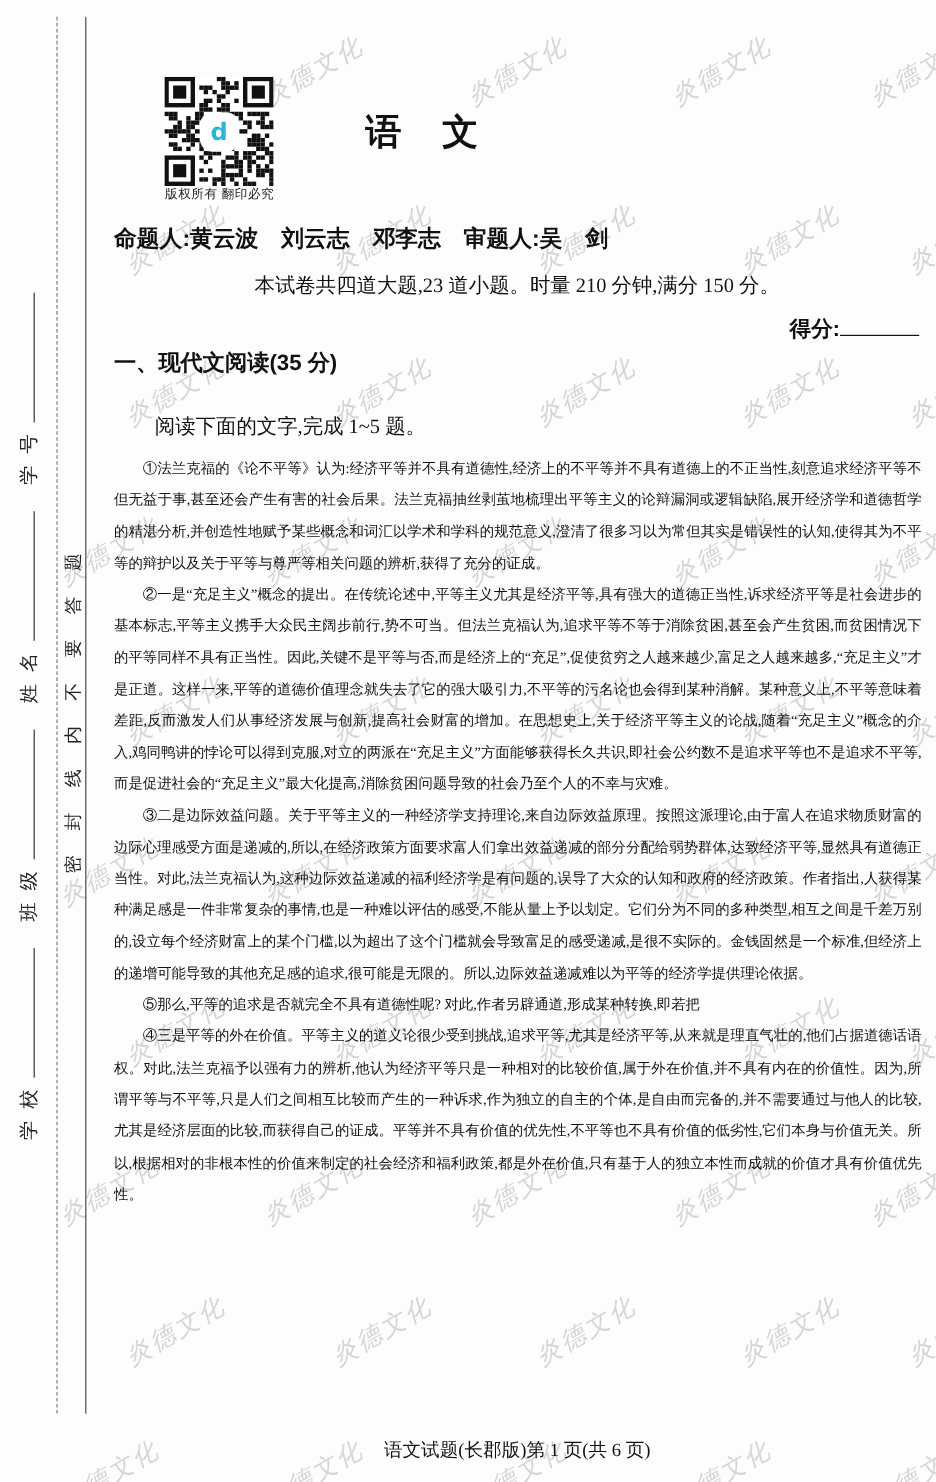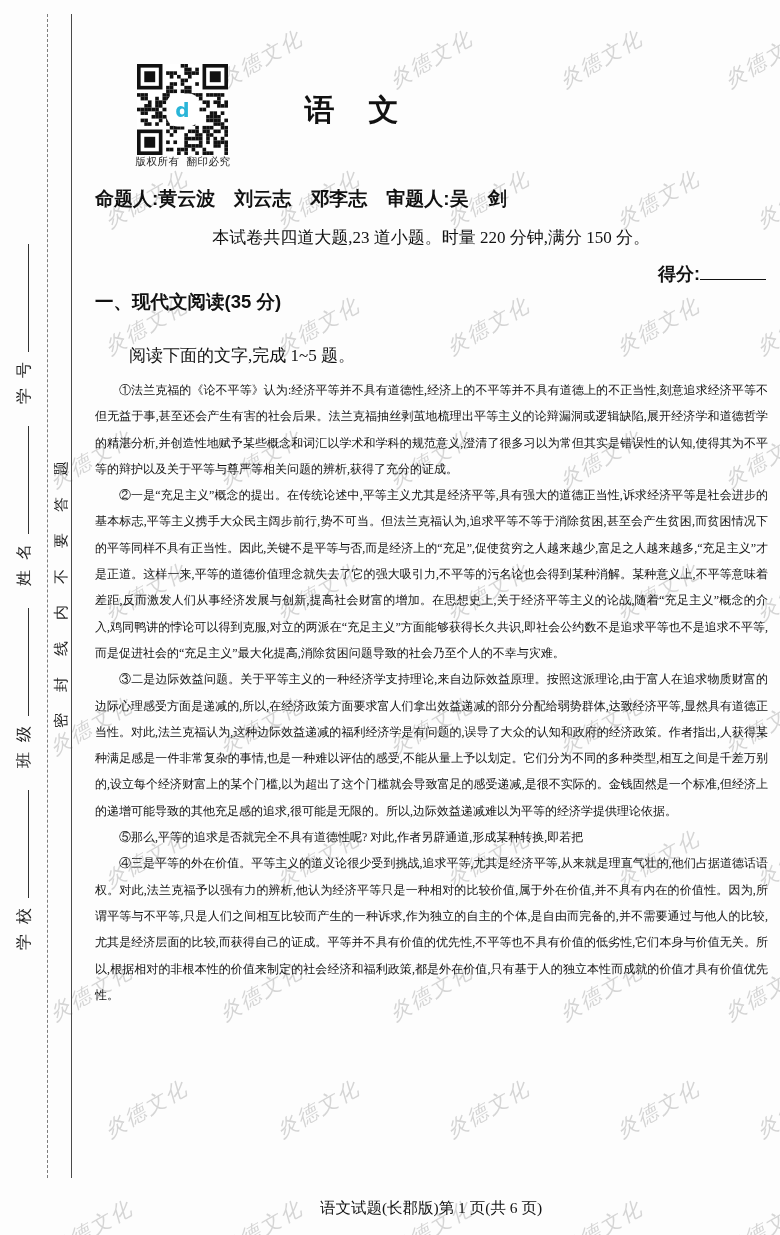--- a/index.html
+++ b/index.html
@@ -42,21 +42,21 @@
   .qr-wrap{position:absolute;left:137px;top:64px;width:91px;height:91px;}
   .qr-logo{
     position:absolute;left:50%;top:50%;transform:translate(-50%,-50%);
     width:27px;height:27px;background:#fff;border-radius:8px;
     box-shadow:0 0 0 3px #fff;display:flex;align-items:center;justify-content:center;
     font-family:"DejaVu Sans", sans-serif;font-weight:bold;font-size:20px;
   }
   .qr-caption{
     position:absolute;left:126px;top:155px;width:114px;text-align:center;
     font-size:10.5px;letter-spacing:.5px;color:#222;
-    font-family:Liberation Mono, monospace;
+    font-family:Liberation Serif, serif;
   }
   .subject-title{
     position:absolute;top:90px;left:95px;width:515px;text-align:center;
     font-size:30px;font-weight:bold;letter-spacing:2px;
   }
   .setters-line{position:absolute;top:186px;left:95px;width:672px;text-align:left;font-size:19px;}
   .exam-info{position:absolute;top:226px;left:95px;width:672px;text-align:center;font-size:17px;}
   .score-row{position:absolute;top:262px;left:658px;font-size:18px;}
   .score-blank{display:inline-block;width:66px;height:15px;border-bottom:1.5px solid #111;}
 
@@ -335,21 +335,21 @@
           <rect x="3.64" y="69.16" width="18.2" height="18.2" fill="#fff"></rect>
           <rect x="7.28" y="72.8" width="10.92" height="10.92" fill="#111"></rect>
         </svg></div>
     <div class="qr-logo" style="color: rgb(42, 181, 216);">d</div>
   </div>
   <div class="qr-caption">版权所有 翻印必究</div>
 
   <div class="subject-title">语　文</div>
 
   <div class="setters-line sans">命题人:黄云波　刘云志　邓李志　审题人:吴　剑</div>
-  <div class="exam-info">本试卷共四道大题,23 道小题。时量 220 分钟,满分 150 分。</div>
+  <div class="exam-info">本试卷共四道大题,23 道小题。时量 210 分钟,满分 150 分。</div>
 
   <div class="score-row sans"><span>得分:</span><span class="score-blank"></span></div>
 
   <div class="h-sec sans">一、现代文阅读(35 分)</div>
   <div class="instruction">阅读下面的文字,完成 1~5 题。</div>
 
   <div class="passage" id="passage">
       <p>①法兰克福的《论不平等》认为:经济平等并不具有道德性,经济上的不平等并不具有道德上的不正当性,刻意追求经济平等不但无益于事,甚至还会产生有害的社会后果。法兰克福抽丝剥茧地梳理出平等主义的论辩漏洞或逻辑缺陷,展开经济学和道德哲学的精湛分析,并创造性地赋予某些概念和词汇以学术和学科的规范意义,澄清了很多习以为常但其实是错误性的认知,使得其为不平等的辩护以及关于平等与尊严等相关问题的辨析,获得了充分的证成。</p>
       <p>②一是“充足主义”概念的提出。在传统论述中,平等主义尤其是经济平等,具有强大的道德正当性,诉求经济平等是社会进步的基本标志,平等主义携手大众民主阔步前行,势不可当。但法兰克福认为,追求平等不等于消除贫困,甚至会产生贫困,而贫困情况下的平等同样不具有正当性。因此,关键不是平等与否,而是经济上的“充足”,促使贫穷之人越来越少,富足之人越来越多,“充足主义”才是正道。这样一来,平等的道德价值理念就失去了它的强大吸引力,不平等的污名论也会得到某种消解。某种意义上,不平等意味着差距,反而激发人们从事经济发展与创新,提高社会财富的增加。在思想史上,关于经济平等主义的论战,随着“充足主义”概念的介入,鸡同鸭讲的悖论可以得到克服,对立的两派在“充足主义”方面能够获得长久共识,即社会公约数不是追求平等也不是追求不平等,而是促进社会的“充足主义”最大化提高,消除贫困问题导致的社会乃至个人的不幸与灾难。</p>
       <p>③二是边际效益问题。关于平等主义的一种经济学支持理论,来自边际效益原理。按照这派理论,由于富人在追求物质财富的边际心理感受方面是递减的,所以,在经济政策方面要求富人们拿出效益递减的部分分配给弱势群体,达致经济平等,显然具有道德正当性。对此,法兰克福认为,这种边际效益递减的福利经济学是有问题的,误导了大众的认知和政府的经济政策。作者指出,人获得某种满足感是一件非常复杂的事情,也是一种难以评估的感受,不能从量上予以划定。它们分为不同的多种类型,相互之间是千差万别的,设立每个经济财富上的某个门槛,以为超出了这个门槛就会导致富足的感受递减,是很不实际的。金钱固然是一个标准,但经济上的递增可能导致的其他充足感的追求,很可能是无限的。所以,边际效益递减难以为平等的经济学提供理论依据。</p>

